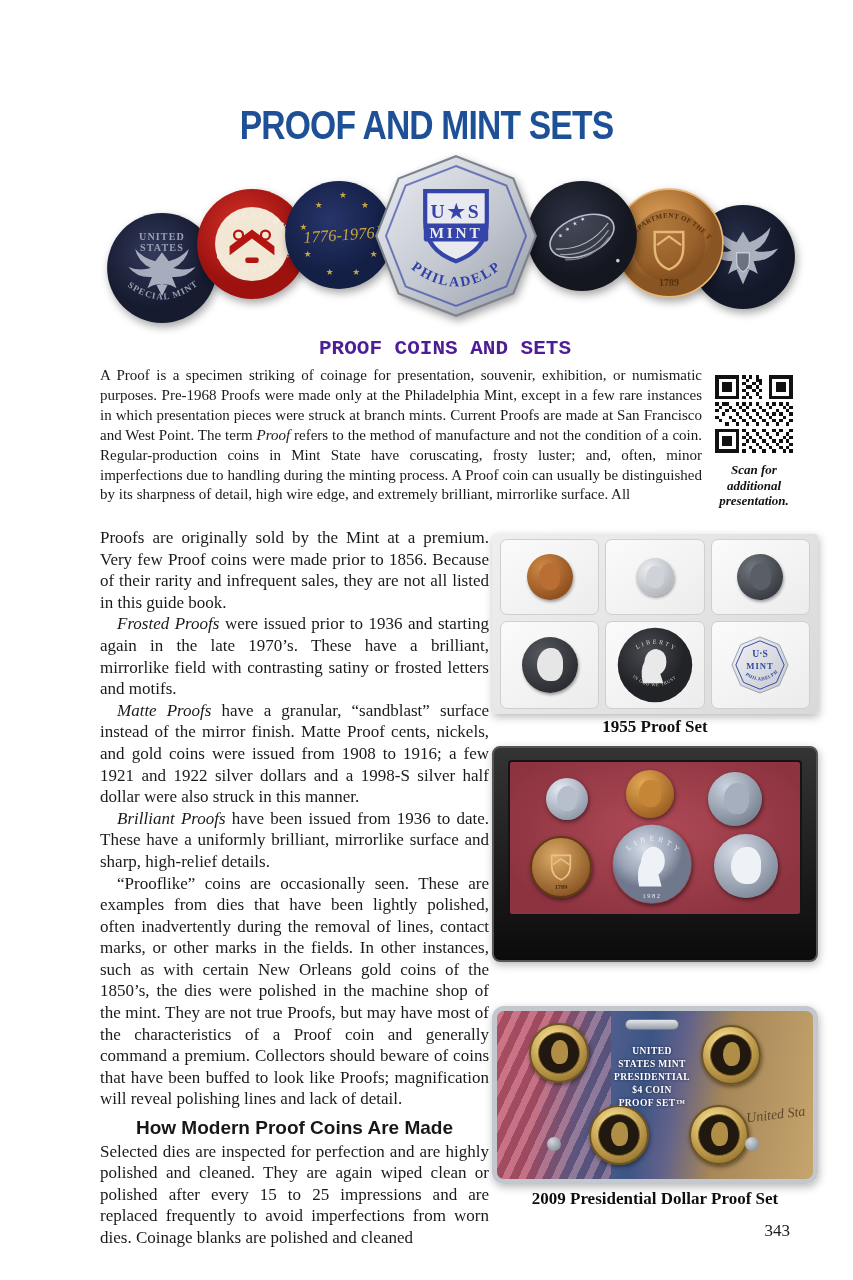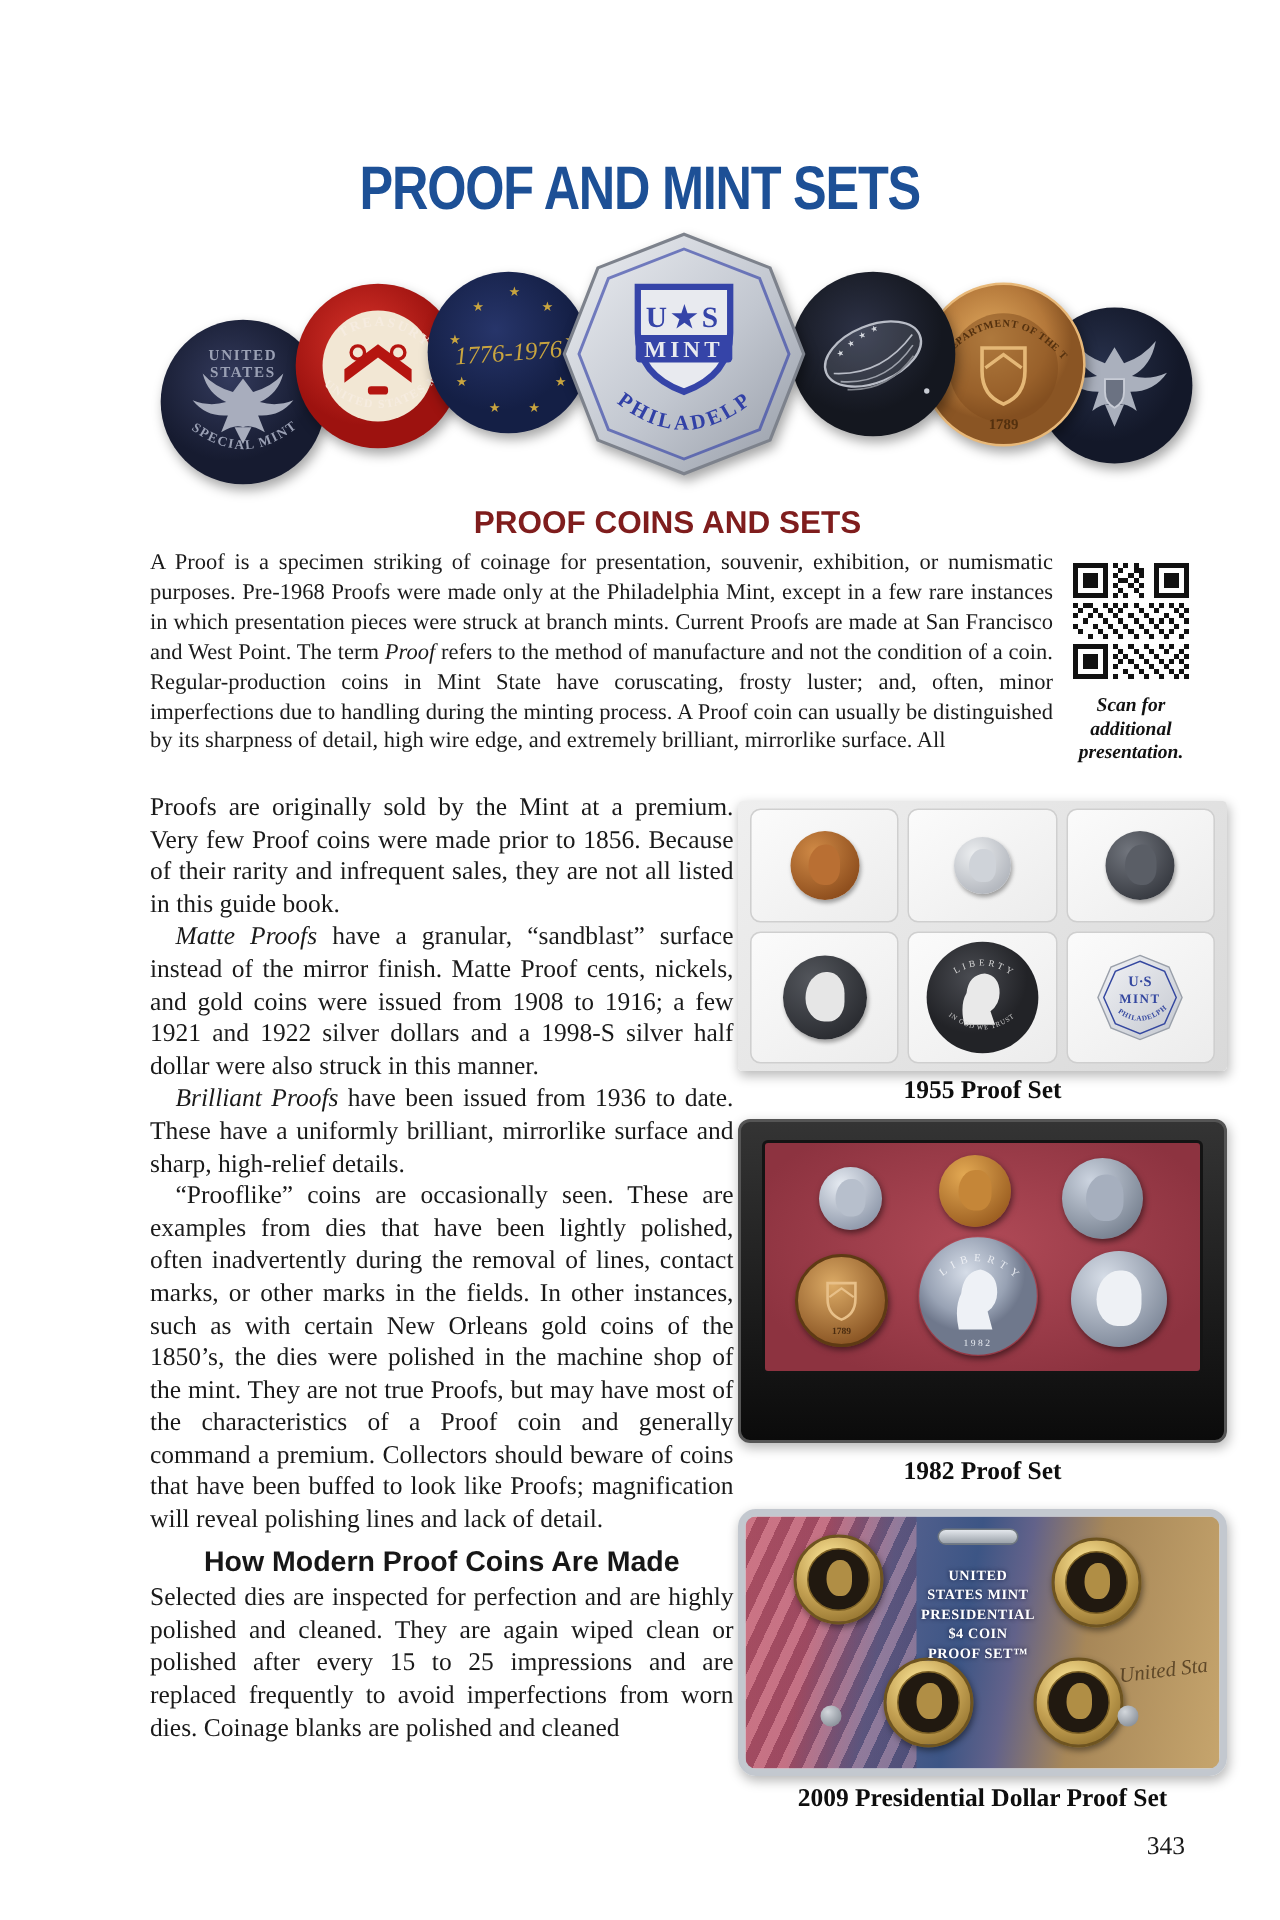--- a/index.html
+++ b/index.html
@@ -14,21 +14,21 @@
   .coin svg{display:block;width:100%;height:100%;}
   .c-sms {left:106px;top:212px;width:112px;height:112px;z-index:4;}
   .c-tre {left:196px;top:188px;width:112px;height:112px;z-index:5;}
   .c-bic {left:284px;top:180px;width:110px;height:110px;z-index:6;}
   .c-oct {left:372px;top:150px;width:168px;height:172px;z-index:7;border-radius:0;}
   .c-flag{left:526px;top:180px;width:112px;height:112px;z-index:6;}
   .c-bro {left:614px;top:188px;width:110px;height:110px;z-index:5;}
   .c-gse {left:690px;top:204px;width:106px;height:106px;z-index:4;}
   
   .sec-head{position:absolute;left:100px;top:337px;width:690px;margin:0;text-align:center;
-            font-family:Liberation Sans, sans-serif;font-weight:bold;font-size:21px;color:#7f1d1d;}
+            font-family:Liberation Mono, monospace;font-weight:bold;font-size:21px;color:#4c1d95;}
   .intro{position:absolute;left:100px;top:366px;width:602px;margin:0;font-size:15px;line-height:19.9px;
          text-align:justify;}
   .it{font-style:italic;}
   
   .qr-wrap{position:absolute;left:712px;top:372px;width:84px;height:84px;}
   .qr-caption{position:absolute;left:692px;top:462px;width:124px;text-align:center;
               font-weight:bold;font-style:italic;font-size:13px;line-height:15.5px;color:#111;}
   
   .left-col{position:absolute;left:100px;top:527px;width:389px;font-size:17px;line-height:21.6px;
             text-align:justify;}
@@ -292,20 +292,21 @@
     </svg>
   </div>
   <div class="qr-caption">
     <div>Scan for</div>
     <div>additional</div>
     <div>presentation.</div>
   </div>
 
   <div class="left-col">
     <p class="noind"><span>Proofs are originally sold by the Mint at a premium. Very few Proof coins were made prior to 1856. Because of their rarity and infrequent sales, they are not all listed in this guide book.</span></p>
+    <p><span class="it">Frosted Proofs</span><span> were issued prior to 1936 and starting again in the late 1970’s. These have a brilliant, mirrorlike field with contrasting satiny or frosted letters and motifs.</span></p>
     <p><span class="it">Matte Proofs</span><span> have a granular, “sandblast” surface instead of the mirror finish. Matte Proof cents, nickels, and gold coins were issued from 1908 to 1916; a few 1921 and 1922 silver dollars and a 1998-S silver half dollar were also struck in this manner.</span></p>
     <p><span class="it">Brilliant Proofs</span><span> have been issued from 1936 to date. These have a uniformly brilliant, mirrorlike surface and sharp, high-relief details.</span></p>
     <p><span>“Prooflike” coins are occasionally seen. These are examples from dies that have been lightly polished, often inadvertently during the removal of lines, contact marks, or other marks in the fields. In other instances, such as with certain New Orleans gold coins of the 1850’s, the dies were polished in the machine shop of the mint. They are not true Proofs, but may have most of the characteristics of a Proof coin and generally command a premium. Collectors should beware of coins that have been buffed to look like Proofs; magnification will reveal polishing lines and lack of detail.</span></p>
     <h3 class="subhead">How Modern Proof Coins Are Made</h3>
     <p class="noind">Selected dies are inspected for perfection and are highly polished and cleaned. They are again wiped clean or polished after every 15 to 25 impressions and are replaced frequently to avoid imperfections from worn dies. Coinage blanks are polished and cleaned</p>
   </div>
 
   <div class="figure fig1955">
     <div class="pouch">
         <div class="coin55 cent55">
@@ -392,21 +393,20 @@
         <path d="M34 78 Q30 60 36 48 Q38 30 52 28 Q66 31 66 47 Q66 57 58 63 L62 78 Z" fill="#eef1f6"></path>
         <path id="h82L" d="M16 38 Q50 4 84 38" fill="none"></path>
         <text font-size="9" fill="#f2f4f8" letter-spacing="5" opacity=".9"><textPath href="#h82L" startOffset="8%">LIBERTY</textPath></text>
         <text x="50" y="92" text-anchor="middle" font-size="8" fill="#e8ecf2" letter-spacing="2">1982</text>
       </svg>
       <div class="coin82 quar82">
           <span class="bust"></span>
         </div>
     </div>
   </div>
-  <div class="caption cap2">1982 Proof Set</div>
 
   <div class="figure fig2009">
     <div class="flagstripes"></div>
     <div class="script2009">United Sta</div>
     <div class="slot"></div>
     <div class="gold g1">
         <div class="core">
           <span class="gbust"></span>
         </div>
       </div>

